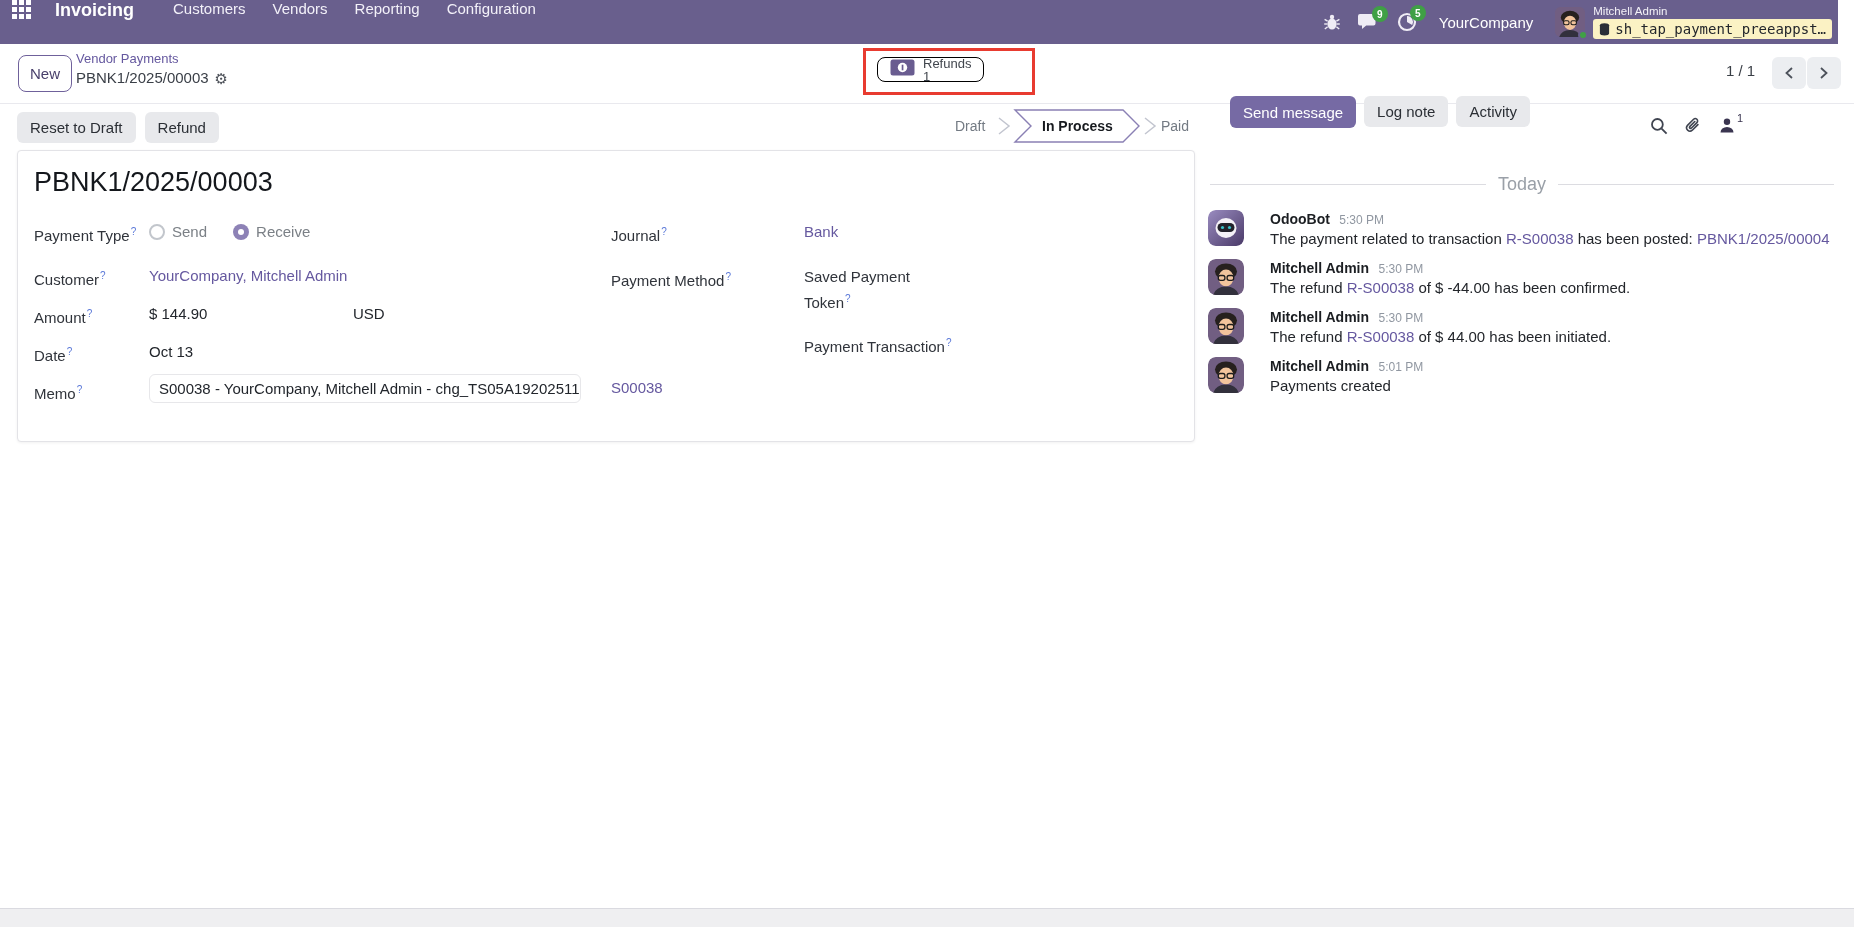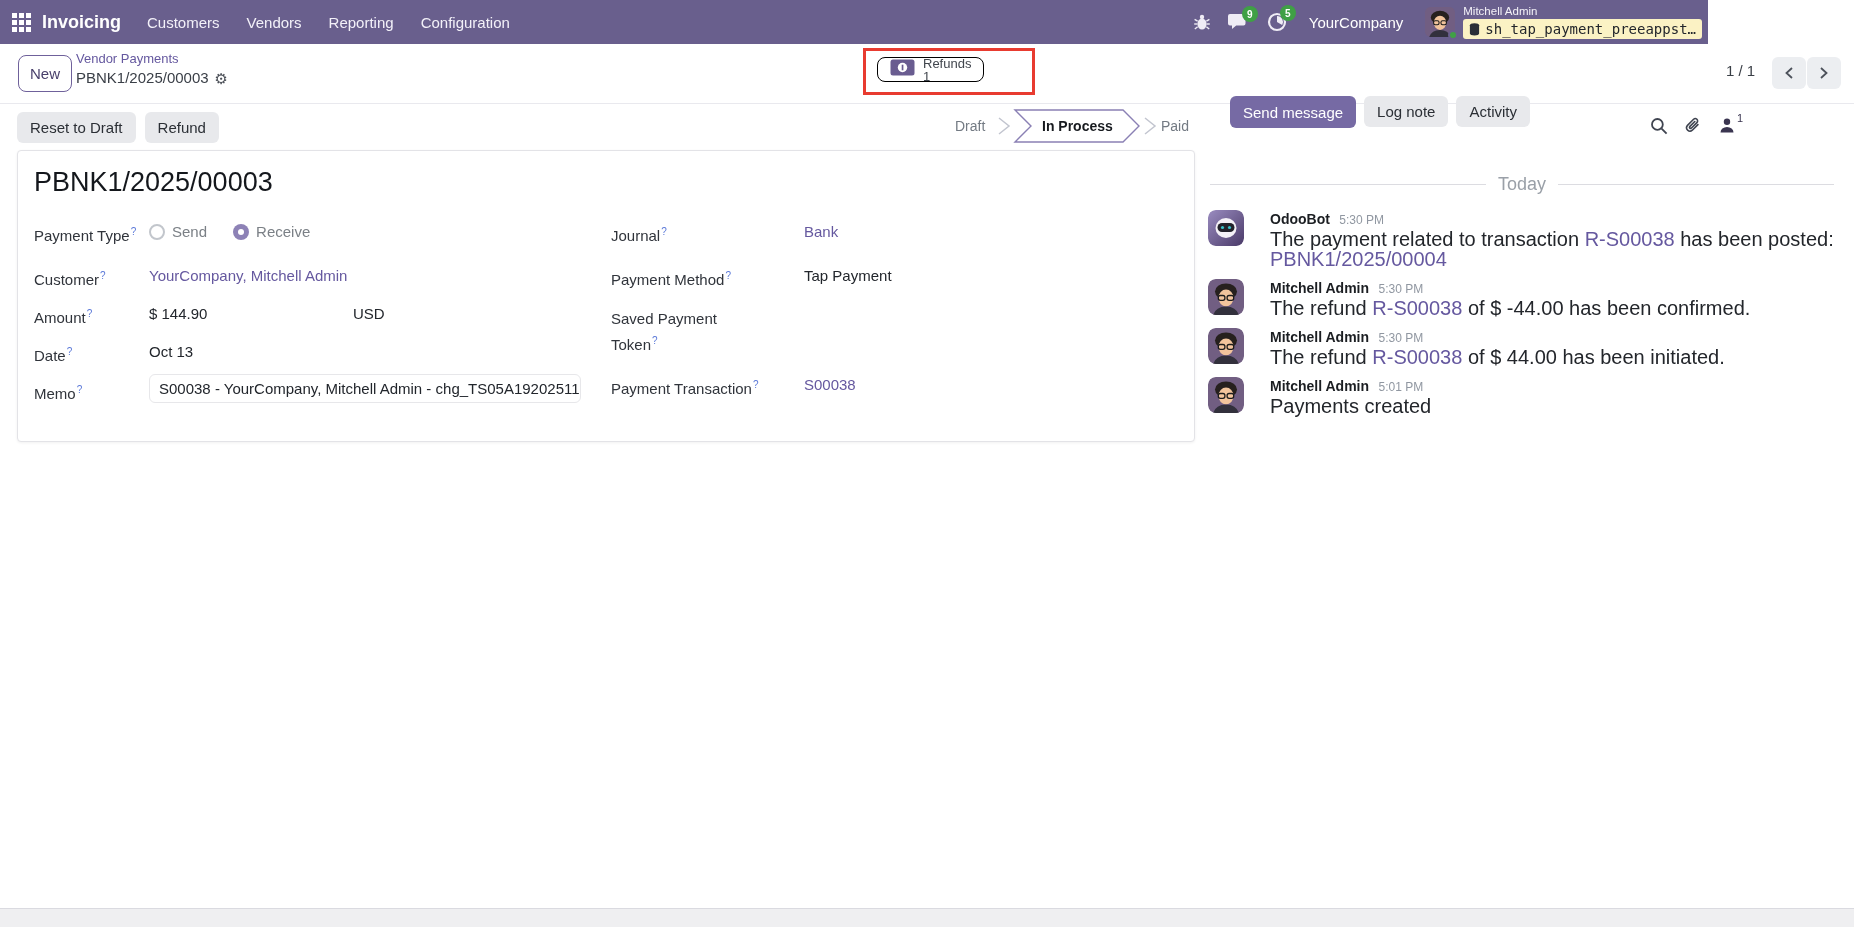--- a/index.html
+++ b/index.html
@@ -3,22 +3,22 @@
 <meta charset="utf-8">
 <style>
   * { margin:0; padding:0; box-sizing:border-box; }
   html,body { width:1854px; height:927px; }
   body {
     position:relative; overflow:hidden; background:#fff;
     font-family:"Liberation Sans","DejaVu Sans",sans-serif; color:#22262c;
   }
   
   .topbar {
-    position:absolute; left:0; top:0; width:1708px; height:44px;
-    background:#695f8d; display:flex; align-items:center; color:#fff; padding:0 6px 0 12px;
+    position:absolute; left:0; top:0; width:1838px; height:44px;
+    background:#695f8d; display:flex; color:#fff; padding:0 6px 0 12px;gap:13px;
   }
   .grid-icon { display:inline-flex; margin-right:11px; cursor:pointer; }
   .app-name { font-size:18px; font-weight:600; margin-right:26px; cursor:pointer; }
   .nav-menus { display:flex; gap:27px; font-size:15px; }
   .nav-menus span { cursor:pointer; color:#f3f1f9; }
   .nav-right { margin-left:auto; display:flex; align-items:center; gap:18px; }
   .nav-ico { position:relative; display:inline-flex; cursor:pointer; }
   .nav-badge {
     position:absolute; top:-7px; right:-9px; min-width:16px; height:16px; border-radius:8px;
     background:#3fa045; color:#fff; font-size:10px; font-weight:700;
@@ -117,21 +117,21 @@
     color:#9aa0a8; font-size:18px;
   }
   .today-divider .line { flex:1; height:1px; background:#dcdce1; }
   .messages { margin-top:15px; display:flex; flex-direction:column; gap:10px; }
   .message { display:flex; gap:26px; padding-left:2px; }
   .avatar { width:36px; height:36px; flex:none; }
   .avatar svg { display:block; border-radius:8px; }
   .msg-head { line-height:18px; }
   .msg-author { font-size:14px; font-weight:700; color:#1b1e22; }
   .msg-time { font-size:12px; color:#9097a1; margin-left:5px; }
-  .msg-text { font-size:20px; line-height:20px; color:#23262b; }
+  .msg-text { font-size:15px; line-height:20px; color:#23262b; }
   .mlink { color:#65589f; cursor:pointer; }
   
   .bottom-bar {
     position:absolute; left:0; bottom:0; width:1854px; height:19px;
     background:#efeff1; border-top:1px solid #dadae0;
   }
 </style>
 </head>
 <body>
 
@@ -321,21 +321,20 @@
 
       <div class="flabel"><span>Memo</span><sup class="help">?</sup></div>
       <div class="memo-box">S00038 - YourCompany, Mitchell Admin - chg_TS05A1920251128Pi4sʼ</div>
     </div>
 
     <div class="fcol col-right">
       <div class="flabel"><span>Journal</span><sup class="help">?</sup></div>
       <div class="fvalue"><span class="flink">Bank</span></div>
 
       <div class="flabel"><span>Payment Method</span><sup class="help">?</sup></div>
-      <div class="fvalue"><span>Tap Payment</span></div>
 
       <div class="flabel wrap"><span>Saved Payment Token</span><sup class="help">?</sup></div>
       <div class="fvalue"></div>
 
       <div class="flabel"><span>Payment Transaction</span><sup class="help">?</sup></div>
       <div class="fvalue"><span class="flink">S00038</span></div>
     </div>
   </div>
 </div>
 

